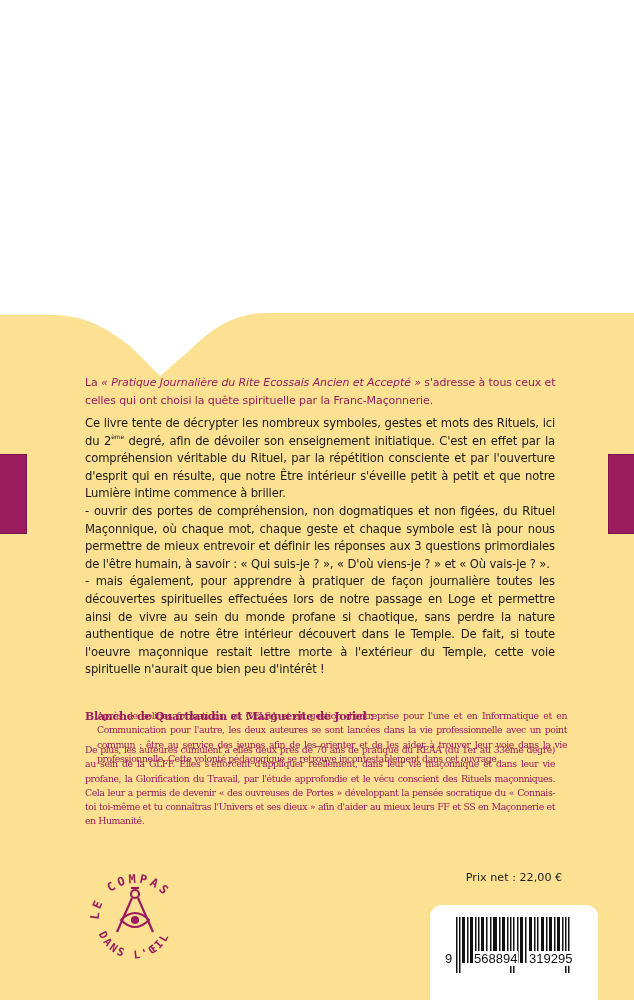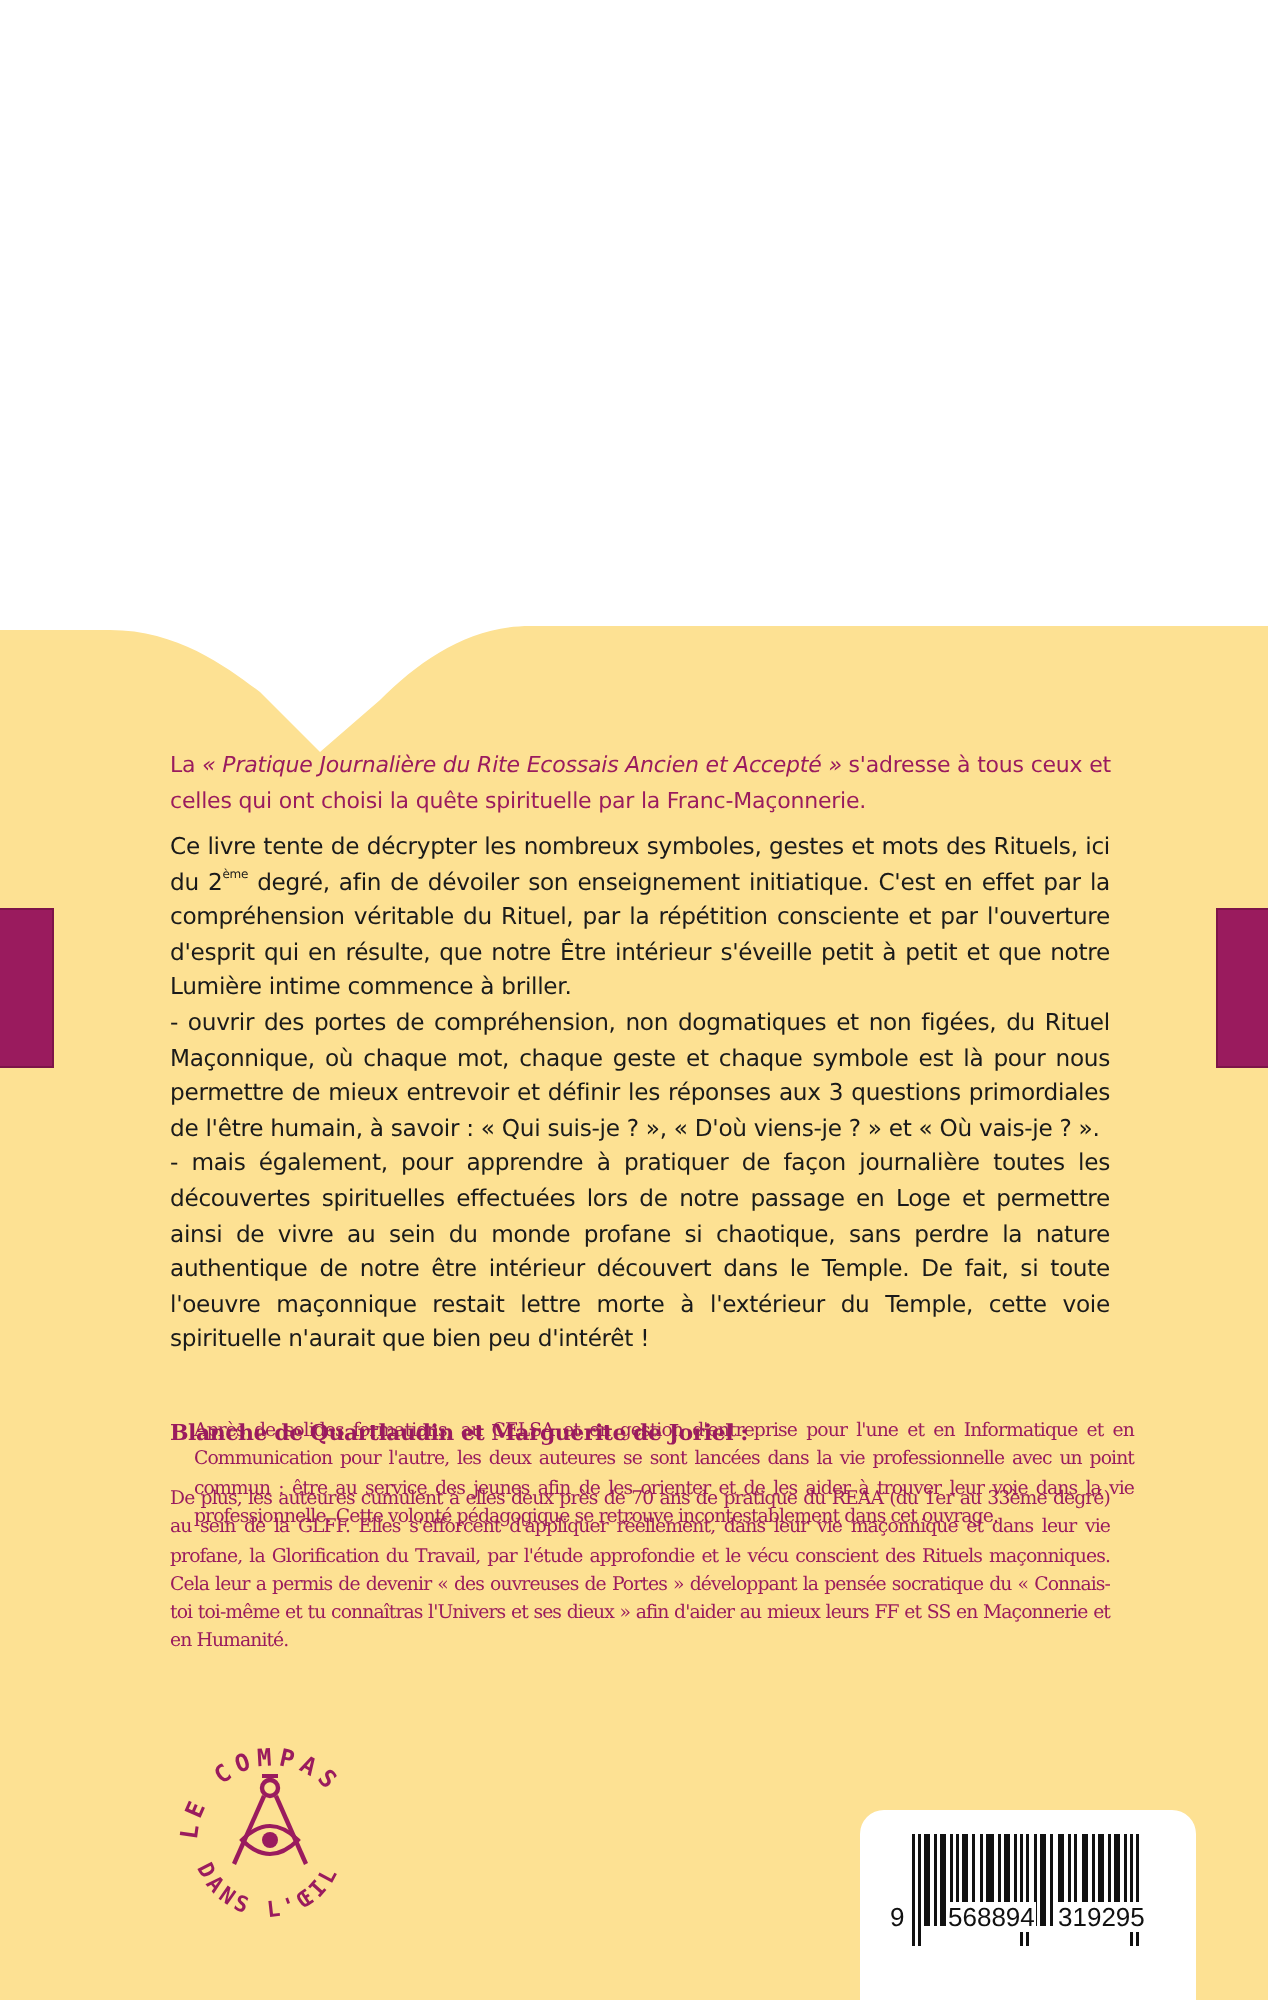--- a/index.html
+++ b/index.html
@@ -107,20 +107,21 @@
     <circle cx="50" cy="26" r="4" stroke-width="2.2"></circle>
     <path d="M47,30 L32,64" stroke-width="2.2"></path>
     <path d="M53,30 L68,64" stroke-width="2.2"></path>
     <path d="M36,52 Q50,38 64,52 Q50,66 36,52 Z" stroke-width="2"></path>
     <circle cx="50" cy="52" r="4" fill="#9a1b5e" stroke="none"></circle>
     <path d="M46,20 L54,20" stroke-width="2"></path>
   </g>
 </svg>
 
 <div class="price">
+  <div>Prix net : 22,00 €</div>
 </div>
 
 <div class="barcode-box">
   <svg class="barcode" viewBox="0 0 130 56" xmlns="http://www.w3.org/2000/svg">
     <g fill="#111">
       <rect x="4" y="0" width="1.5" height="56"></rect>
       <rect x="7" y="0" width="1.5" height="56"></rect>
       <rect x="10" y="0" width="3" height="46"></rect>
       <rect x="15" y="0" width="1.5" height="46"></rect>
       <rect x="18" y="0" width="3" height="46"></rect>

